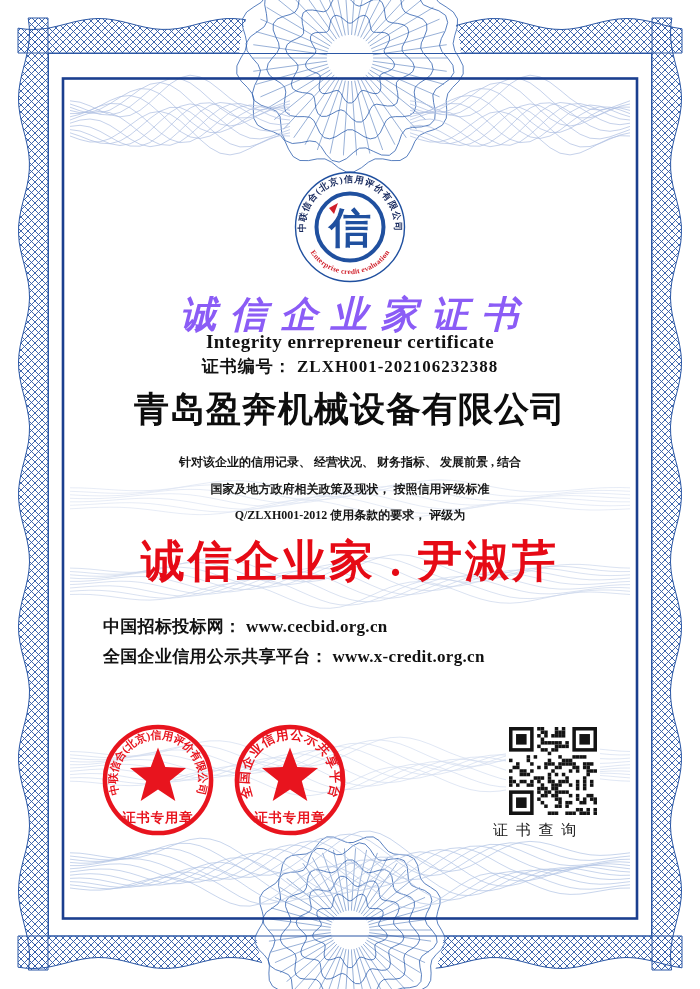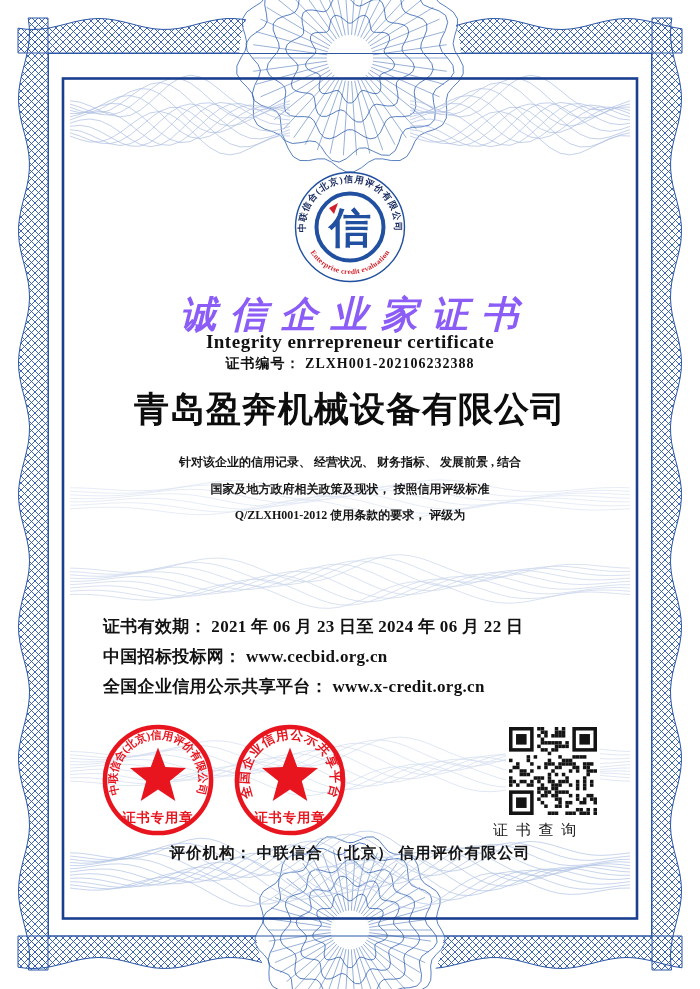--- a/index.html
+++ b/index.html
@@ -3,21 +3,21 @@
 <meta charset="utf-8">
 <style>
   html,body{margin:0;padding:0;background:#ffffff;}
   #cert{position:relative;width:700px;height:989px;background:#ffffff;overflow:hidden;
         font-family:"Liberation Serif", serif;}
   #deco{position:absolute;left:0;top:0;z-index:0;}
   .layer{position:absolute;z-index:2;}
   .ctr{left:0;width:700px;text-align:center;}
   #title{top:290px;font-size:37px;font-weight:900;letter-spacing:2px;color:#8b5cf6;font-style:italic;}
   #subtitle{top:331px;font-size:19px;font-weight:700;letter-spacing:0.5px;color:#121212;}
-  #certno{top:355px;font-size:14px;font-weight:700;letter-spacing:1px;color:#121212;}
+  #certno{top:355px;font-size:17px;font-weight:700;letter-spacing:1px;color:#121212;}
   #company{top:386px;font-size:35px;font-weight:900;letter-spacing:1px;color:#0d0d0d;}
   #bodytext{top:449px;font-size:12px;font-weight:700;line-height:26.5px;color:#161616;}
   #award{top:532px;font-size:44px;font-weight:900;letter-spacing:3px;color:#e60a15;}
   #details{left:103px;top:617px;font-size:17px;font-weight:700;color:#121212;text-align:left;}
   #details .dline{margin-bottom:11px;line-height:19px;letter-spacing:0.3px;}
   #qrcaption{left:493px;top:821px;width:120px;text-align:left;font-size:15px;
              font-weight:400;letter-spacing:2px;color:#1a1a1a;}
   #footer{top:843px;font-size:15.5px;font-weight:700;letter-spacing:1px;color:#141414;}
   #logo{left:285px;top:167px;}
   #stamp-left{left:99px;top:721px;}
@@ -415,23 +415,23 @@
   <div id="subtitle" class="layer ctr">Integrity enrrepreneur certificate</div>
   <div id="certno" class="layer ctr">证书编号： ZLXH001-202106232388</div>
   <div id="company" class="layer ctr">青岛盈奔机械设备有限公司</div>
 
   <div id="bodytext" class="layer ctr">
     <div>针对该企业的信用记录、 经营状况、 财务指标、 发展前景 , 结合</div>
     <div>国家及地方政府相关政策及现状， 按照信用评级标准</div>
     <div>Q/ZLXH001-2012 使用条款的要求， 评级为</div>
   </div>
 
+  <div id="award" class="layer ctr">诚信企业家 . 尹淑芹</div>
 
   <div id="details" class="layer">
-    <div class="dline">证书有效期： 2021 年 06 月 23 日至 2024 年 06 月 22 日</div>
     <div class="dline">中国招标投标网： www.cecbid.org.cn</div>
     <div class="dline">全国企业信用公示共享平台： www.x-credit.org.cn</div>
   </div>
 
   <svg id="stamp-left" class="layer" width="118" height="118" viewBox="0 0 120 120">
     <defs>
         <path id="st1Arc" d="M 25.6 84.1 A 42 42 0 1 1 94.4 84.1" fill="none"></path>
       </defs>
     <circle cx="60" cy="60" r="54" fill="none" stroke="#e8141e" stroke-width="4.6"></circle>
     <polygon points="60,27 67.4,46.8 88.5,47.7 72,60.9 77.6,81.3 60,69.6 42.4,81.3 48,60.9 31.5,47.7 52.6,46.8" fill="#e8141e"></polygon>
@@ -448,14 +448,13 @@
     <circle cx="60" cy="60" r="54" fill="none" stroke="#e8141e" stroke-width="4.6"></circle>
     <polygon points="60,27 67.4,46.8 88.5,47.7 72,60.9 77.6,81.3 60,69.6 42.4,81.3 48,60.9 31.5,47.7 52.6,46.8" fill="#e8141e"></polygon>
     <text font-size="13" font-weight="700" fill="#e8141e" letter-spacing="1">
       <textPath href="#st2Arc" startOffset="50%" text-anchor="middle">全国企业信用公示共享平台</textPath>
     </text>
     <text x="60" y="103" font-size="13.5" font-weight="700" fill="#e8141e" text-anchor="middle" letter-spacing="1">证书专用章</text>
   </svg>
 
   <div id="qrcaption" class="layer">证 书 查 询</div>
 
-  <div id="footer" class="layer ctr">评价机构： 中联信合 （北京） 信用评价有限公司</div>
 </div>
 
 </body></html>

